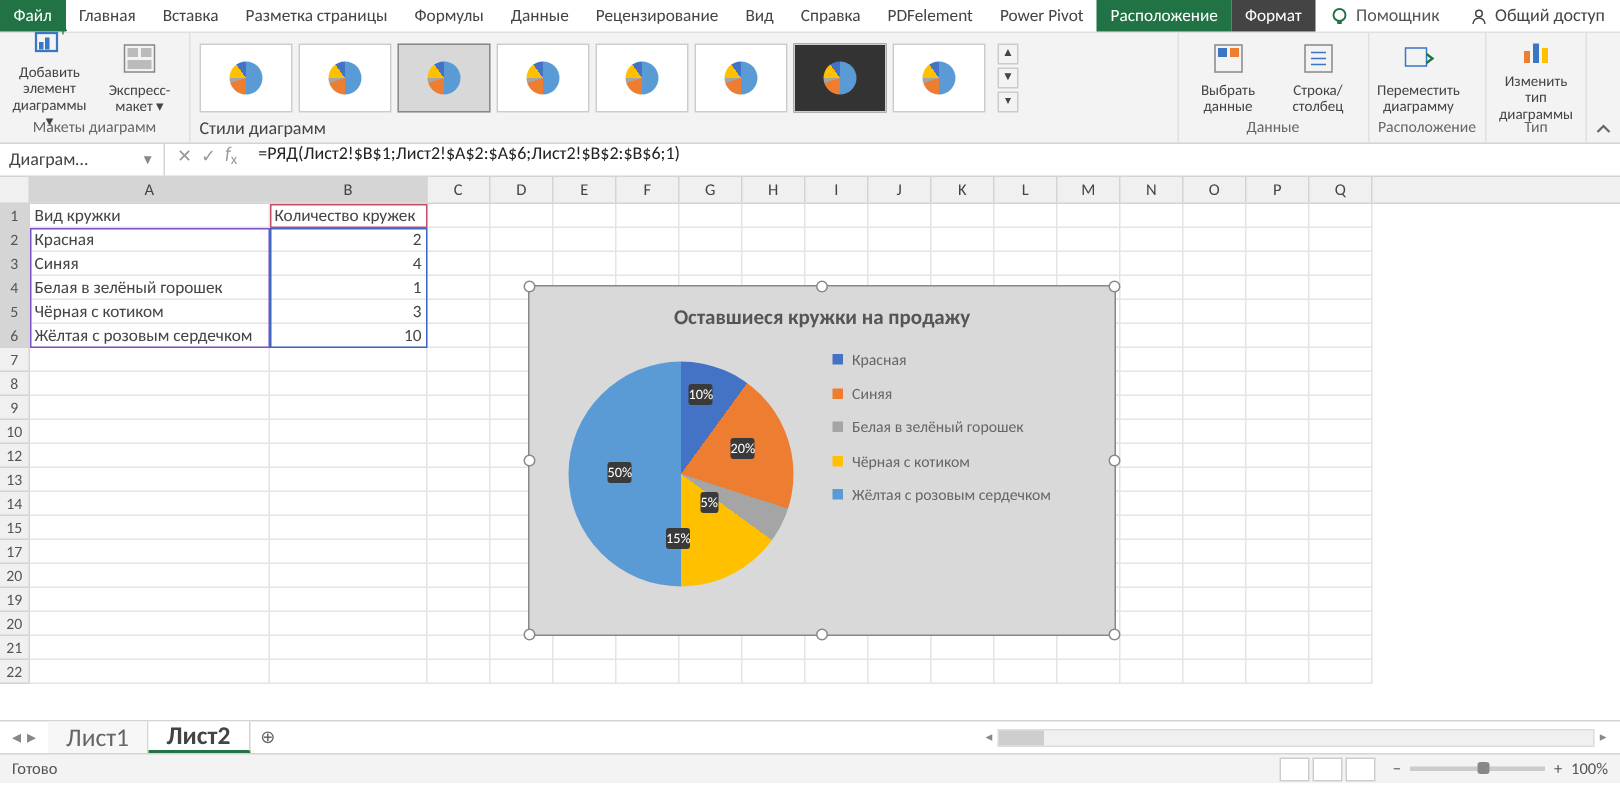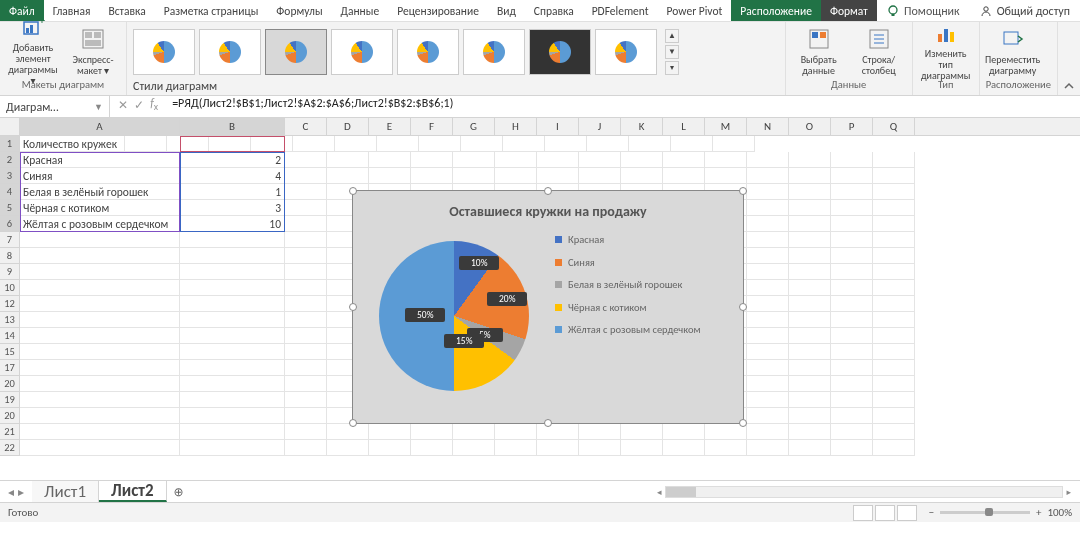--- a/index.html
+++ b/index.html
@@ -43,21 +43,21 @@
 .data-hdr{position:absolute;border:1px solid #c44f6a;pointer-events:none}
 .data-vals{position:absolute;border:1px solid #3a66c4;pointer-events:none}
 .data-cats{position:absolute;border:1px solid #7f4fc4;pointer-events:none}
 
 .chart-obj{position:absolute;left:352px;top:54px;width:392px;height:234px;background:#d9d9d9;border:1px solid #888}
 .chart-inner{position:absolute;inset:6px;background:#d9d9d9}
 .chart-title{text-align:center;font-size:14px;font-weight:600;color:#555;padding:6px 0}
 .chart-body{display:flex;height:180px}
 .pie-wrap{width:190px;display:flex;align-items:center;justify-content:center;position:relative}
 .pie{width:150px;height:150px;border-radius:50%;position:relative;background:conic-gradient(#4472c4 0deg 36deg,#ed7d31 36deg 108deg,#a5a5a5 108deg 126deg,#ffc000 126deg 180deg,#5b9bd5 180deg 360deg)}
-.dl{position:absolute;background:#3a3a3a;color:#fff;font-size:9.5px;padding:1px 12px;border-radius:2px}
+.dl{position:absolute;background:#3a3a3a;color:#fff;font-size:9.5px;padding:1px 0;border-radius:2px}
 .legend{flex:1;padding:8px 6px;font-size:10.5px;color:#666}
 .li{display:flex;align-items:flex-start;gap:6px;margin-bottom:10px;line-height:1.2}
 .sw{width:7px;height:7px;margin-top:2px;flex-shrink:0}
 .handle{position:absolute;width:8px;height:8px;background:#fff;border:1px solid #888;border-radius:50%}
 
 .sheet-tabs{height:22px;background:#fff;border-top:1px solid #d4d4d4;display:flex;align-items:center}
 .stab-nav{padding:0 8px;color:#888;display:flex;gap:4px}
 .stab{padding:0 12px;height:100%;display:flex;align-items:center;font-size:17px;border-right:1px solid #d4d4d4;cursor:pointer}
 .stab.active{border-bottom:2px solid #217346;font-weight:600;background:#fff}
 .stab.inactive{background:#f7f7f7;color:#666}
@@ -193,43 +193,43 @@
         <span>Строка/столбец</span>
       </div>
     </div>
     <div class="glabel">Данные</div>
   </div>
   <div class="rgroup">
     <div class="ctrls">
       <div class="rbtn">
         <div class="ico">
             <svg width="24" height="24">
+              <rect x="3" y="5" width="14" height="12" fill="none" stroke="#3a76c4"></rect>
+              <path d="M17 9l4 3-4 3" fill="none" stroke="#217346" stroke-width="1.5"></path>
+            </svg>
+          </div>
+        <span>Переместить диаграмму</span>
+      </div>
+    </div>
+    <div class="glabel">Расположение</div>
+  </div>
+  <div class="rgroup">
+    <div class="ctrls">
+      <div class="rbtn">
+        <div class="ico">
+            <svg width="24" height="24">
               <rect x="4" y="12" width="4" height="8" fill="#ed7d31"></rect>
               <rect x="10" y="7" width="4" height="13" fill="#3a76c4"></rect>
               <rect x="16" y="10" width="4" height="10" fill="#ffc000"></rect>
             </svg>
           </div>
         <span>Изменить тип диаграммы</span>
       </div>
     </div>
     <div class="glabel">Тип</div>
-  </div>
-  <div class="rgroup">
-    <div class="ctrls">
-      <div class="rbtn">
-        <div class="ico">
-            <svg width="24" height="24">
-              <rect x="3" y="5" width="14" height="12" fill="none" stroke="#3a76c4"></rect>
-              <path d="M17 9l4 3-4 3" fill="none" stroke="#217346" stroke-width="1.5"></path>
-            </svg>
-          </div>
-        <span>Переместить диаграмму</span>
-      </div>
-    </div>
-    <div class="glabel">Расположение</div>
   </div>
   <div class="collapse">
     <svg width="10" height="10">
         <path d="M1 7l4-4 4 4" fill="none" stroke="#666" stroke-width="1.5"></path>
       </svg>
   </div>
 </div>
 
 <div class="fbar">
   <div class="namebox">
@@ -263,20 +263,21 @@
       <div class="ch" style="width: 42px;">N</div>
       <div class="ch" style="width: 42px;">O</div>
       <div class="ch" style="width: 42px;">P</div>
       <div class="ch" style="width: 42px;">Q</div>
     </div>
 </div>
 
 <div class="grid" id="grid">
     <div class="row">
       <div class="rh sel">1</div>
+      <div class="cell" style="width: 160px;">Вид кружки</div>
       <div class="cell" style="width: 105px; text-align: left;">Количество кружек</div>
       <div class="cell" style="width: 42px;"></div>
       <div class="cell" style="width: 42px;"></div>
       <div class="cell" style="width: 42px;"></div>
       <div class="cell" style="width: 42px;"></div>
       <div class="cell" style="width: 42px;"></div>
       <div class="cell" style="width: 42px;"></div>
       <div class="cell" style="width: 42px;"></div>
       <div class="cell" style="width: 42px;"></div>
       <div class="cell" style="width: 42px;"></div>
@@ -682,21 +683,21 @@
     <div class="handle" style="top:calc(50% - 4px);left:-4px"></div>
       <div class="handle" style="top:calc(50% - 4px);right:-4px"></div>
     <div class="chart-inner">
       <div class="chart-title">Оставшиеся кружки на продажу</div>
       <div class="chart-body">
         <div class="pie-wrap">
           <div class="pie"></div>
           <div class="dl" style="left:100px;top:30px">10%</div>
           <div class="dl" style="left:128px;top:66px">20%</div>
           <div class="dl" style="left:108px;top:102px">5%</div>
-          <div class="dl" style="left:85px;top:108px">15%</div>
+          <div class="dl" style="left:85px;top:126px">15%</div>
           <div class="dl" style="left:46px;top:82px">50%</div>
         </div>
         <div class="legend">
           <div class="li">
               <div class="sw" style="background:#4472c4"></div>
               <span>Красная</span>
             </div>
           <div class="li">
               <div class="sw" style="background:#ed7d31"></div>
               <span>Синяя</span>

